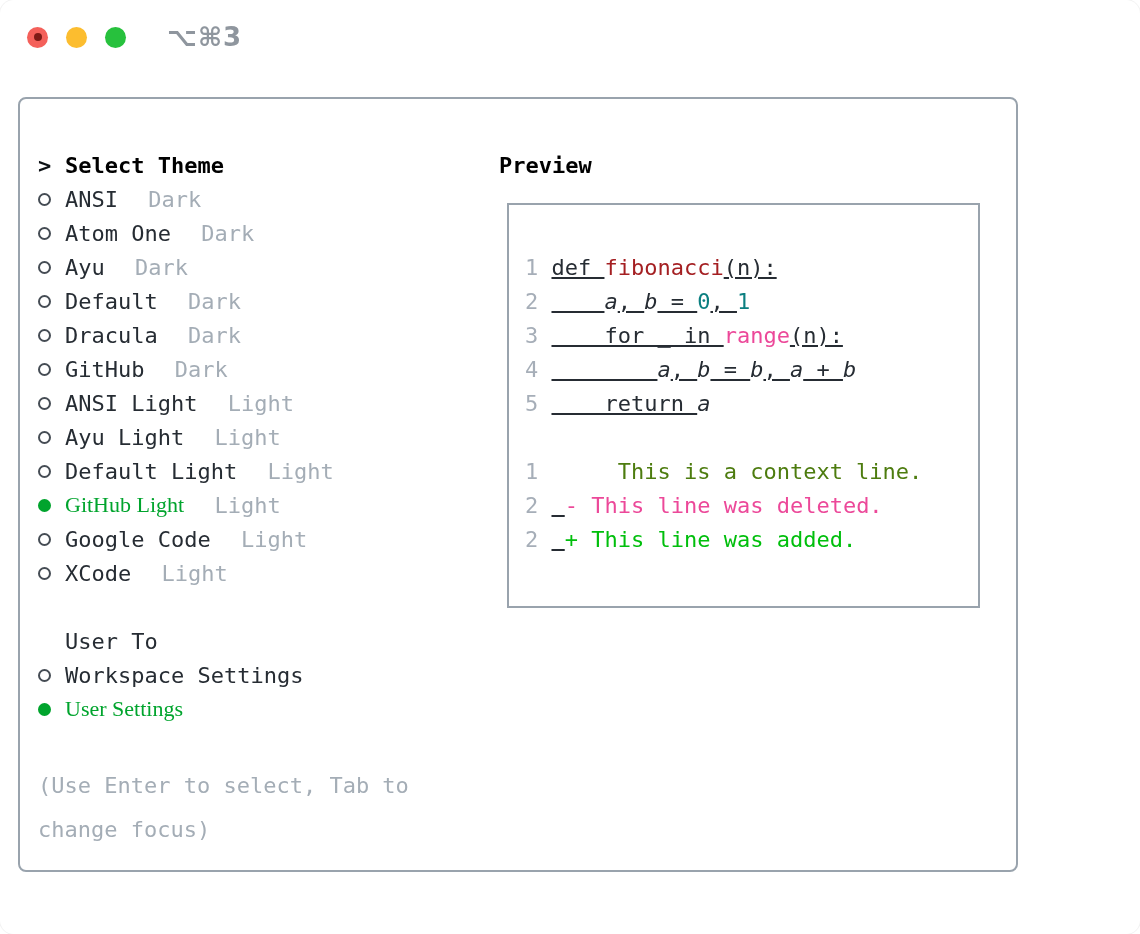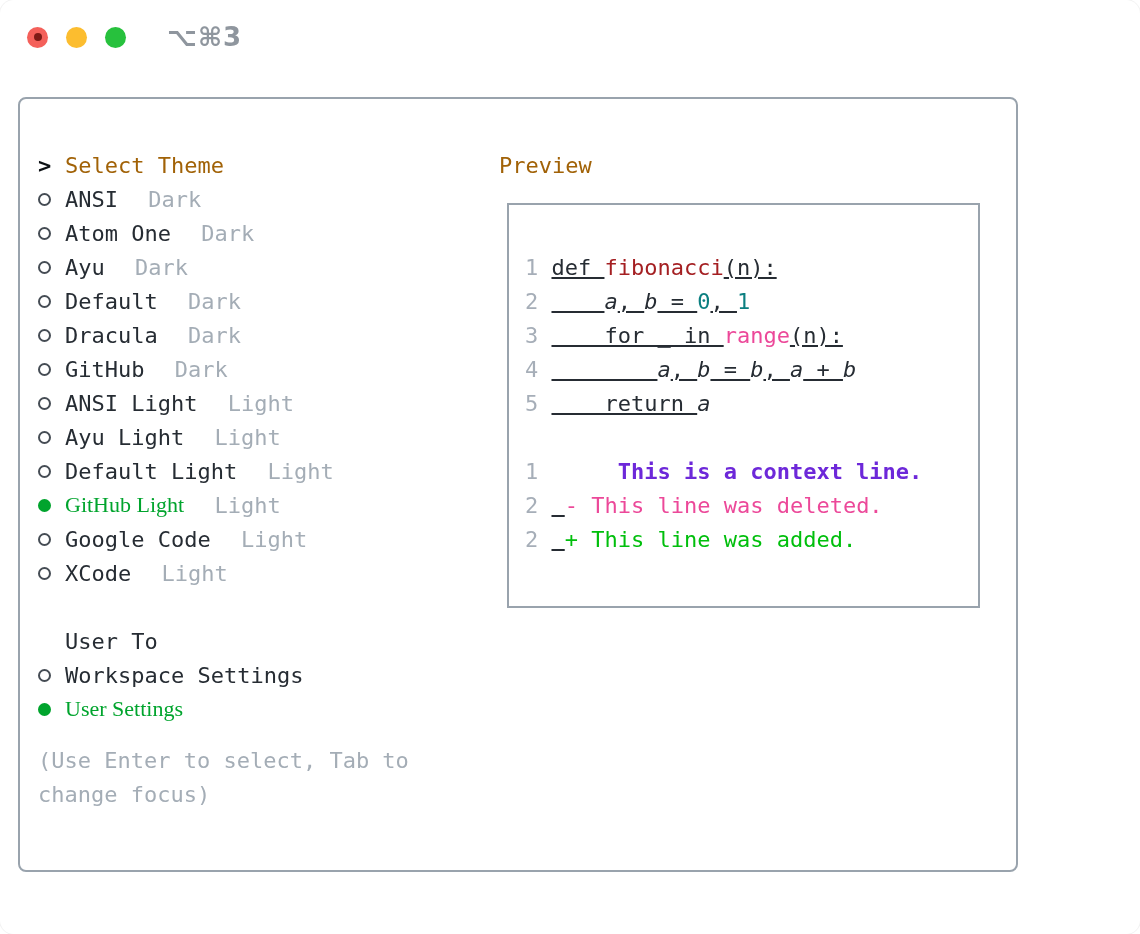--- a/index.html
+++ b/index.html
@@ -60,29 +60,29 @@
     display:flex;align-items:center;
   }
   .caret{font-weight:700;color:#0d1115;}
   .radio{
     width:13px;height:13px;border-radius:50%;
     border:2px solid #454c54;
     box-sizing:border-box;
     background:transparent;
   }
   .radio.selected{background:#00a42d;border-color:#00a42d;}
-  .heading{font-weight:400;color:#a16207;}
+  .heading{font-weight:700;color:#000000;}
   .t-name{color:#262c33;}
   .t-name.selected{color:#00a42d;font-family:Liberation Serif, serif;}
   .t-mode{color:#a4adb6;margin-left:17px;}
   .spacer{height:34px;}
   .hint{
-    margin-top:18px;
+    margin-top:38px;
     width:440px;
-    line-height:34px;
+    line-height:44px;
     color:#a4adb6;
     white-space:normal;
   }
   
   .right-col{flex:1;padding-left:11px;}
   .preview-box{
     box-sizing:border-box;
     margin-top:21px;
     margin-left:8px;
     width:473px;height:405px;
@@ -99,21 +99,21 @@
   .lineno{
     display:inline-block;width:2ch;flex:none;
     color:#a6aeb8;
   }
   .diff-block{margin-top:34px;}
   .s-plain{color:#262c33;text-decoration:underline;}
   .s-func{color:#a41f22;}
   .s-builtin{color:#ec4899;}
   .s-num{color:#0b7f80;}
   .s-var{color:#262c33;font-style:italic;}
-  .s-context{color:#6d28d9;font-weight:bold;}
+  .s-context{color:#4d7c0f;}
   .s-del{color:#ec4899;}
   .s-add{color:#00bf0c;}
 </style>
 </head>
 <body>
 
 <div class="app-window">
 
   <div class="titlebar">
     <div class="lights">

